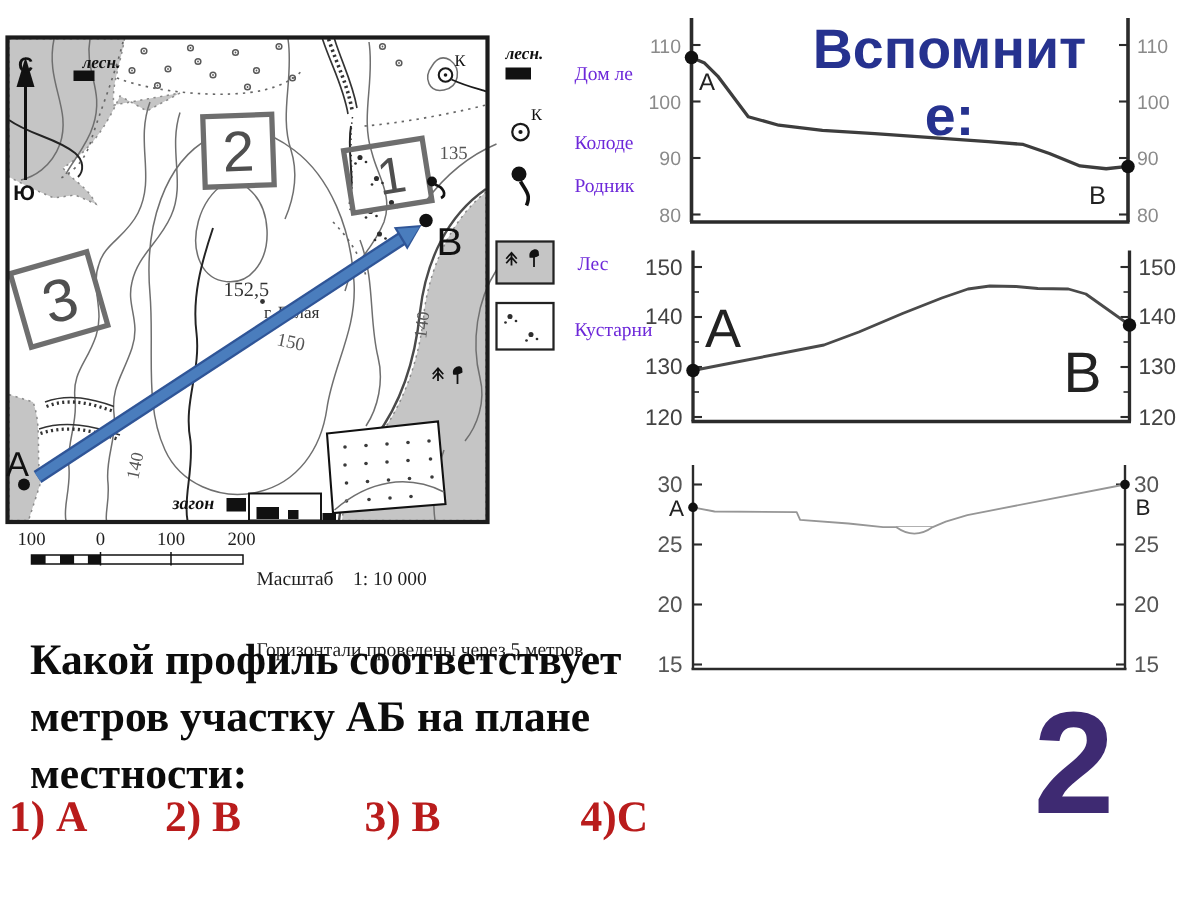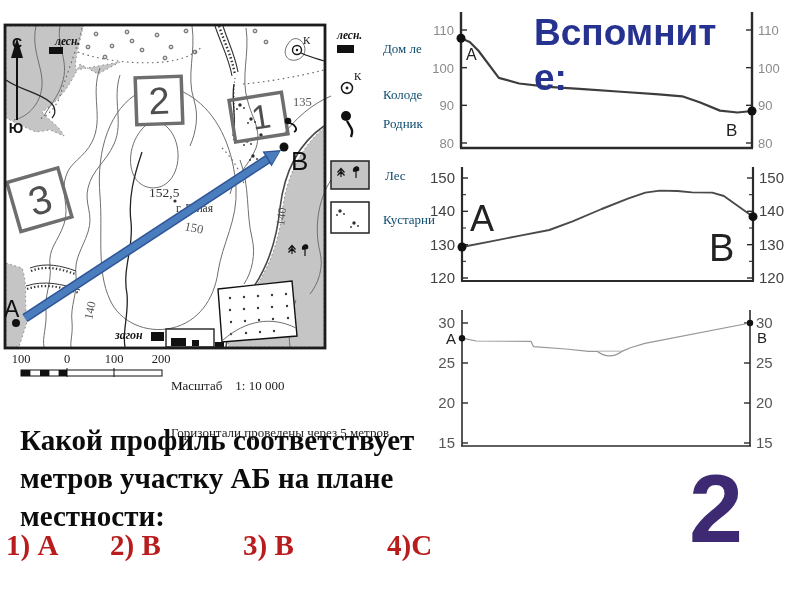--- a/index.html
+++ b/index.html
@@ -1,31 +1,31 @@
 <!DOCTYPE html>
 <html><head>
 <meta charset="utf-8">
 <style>
   html,body{margin:0;padding:0;background:#888;}
   .stage{position:relative;width:800px;height:600px;background:#fff;overflow:hidden;
          font-family:"Liberation Sans",sans-serif;}
   .stage svg{position:absolute;left:0;top:0;}
   .abs{position:absolute;}
   .title{left:534px;top:10px;width:198px;font-size:37px;font-weight:bold;
-         line-height:45px;color:#26328f;word-break:break-all;}
+         line-height:45px;color:#26328f;word-break:break-all;text-align:center;}
   .question{left:20px;top:421px;width:460px;font-family:"Liberation Serif",serif;
             font-weight:bold;font-size:29px;line-height:38px;color:#0c0c0c;}
   .opt{position:absolute;top:529px;font-family:"Liberation Serif",serif;
        font-weight:bold;font-size:29px;color:#b91c1c;}
   .slide-number{left:674px;top:460px;width:84px;text-align:center;
                 font-size:97px;font-weight:bold;color:#3e2a72;line-height:1;}
   .scale-text{left:171px;top:347px;font-family:"Liberation Serif",serif;
               font-size:13px;line-height:15.5px;color:#1d1d1d;white-space:pre;}
   .leg-label{position:absolute;font-family:"Liberation Serif",serif;
-             font-size:13px;color:#0c4a6e;white-space:nowrap;}
+             font-size:13px;color:#6d28d9;white-space:nowrap;}
 </style>
 </head>
 <body>
 
 <div class="stage">
 
 <svg width="800" height="600" viewBox="0 0 800 600">
   <defs>
     <g id="ring">
           <circle r="1.9" fill="none" stroke="#5a5a5a" stroke-width="1"></circle>

